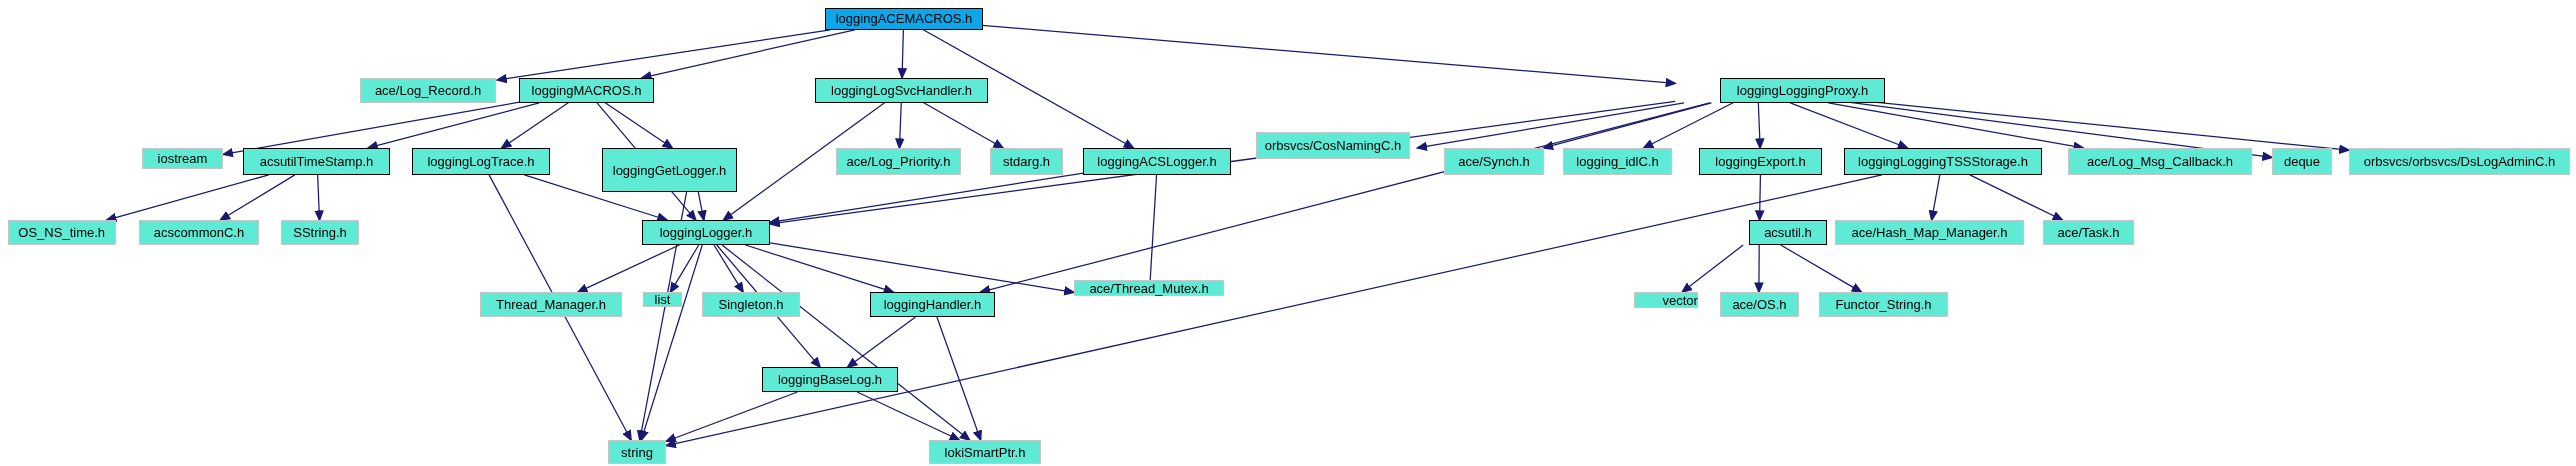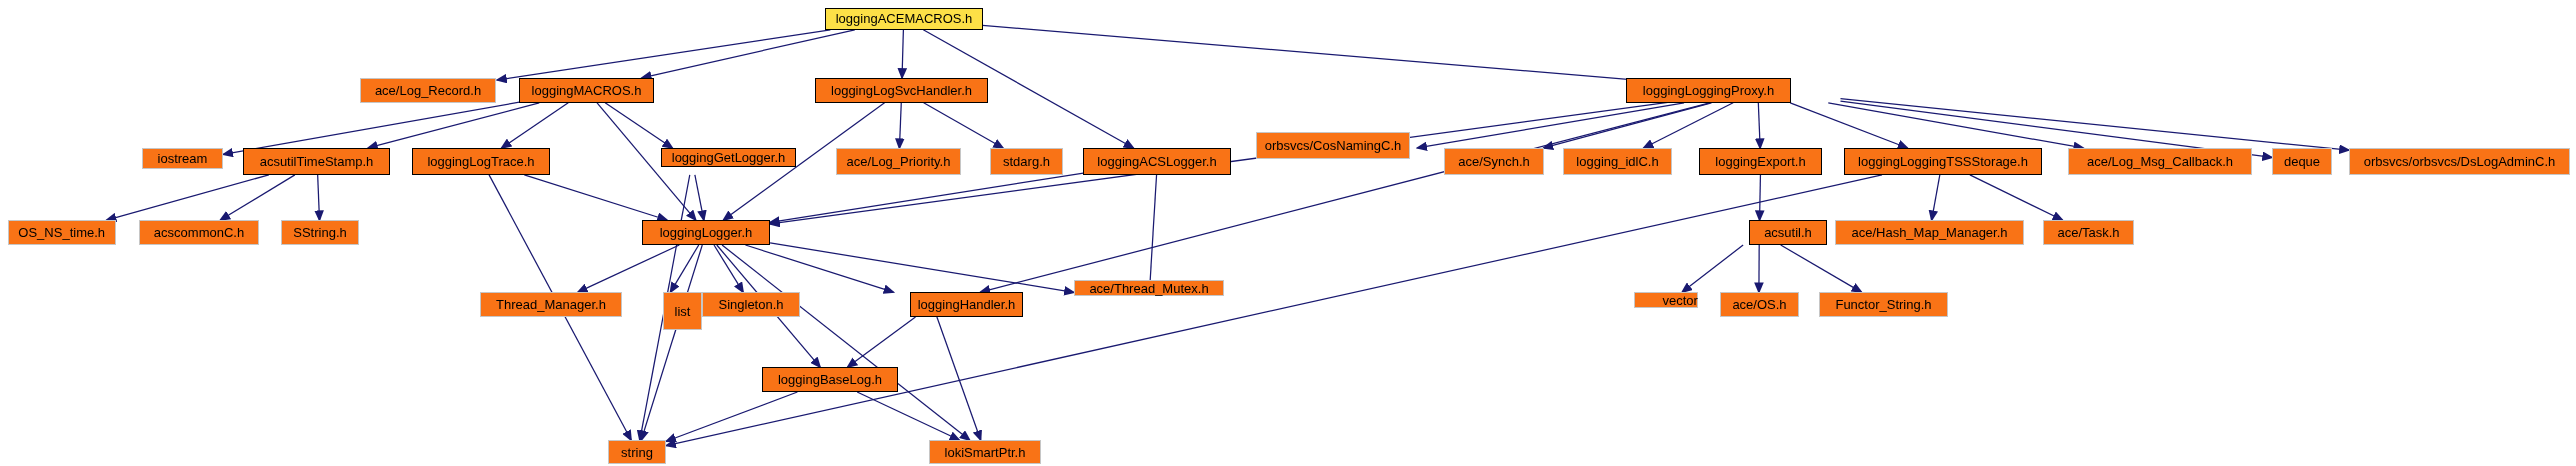--- a/index.html
+++ b/index.html
@@ -18,31 +18,31 @@
     position: absolute;
     left: 0; top: 0;
     width: 2576px; height: 466px;
   }
   .node {
     position: absolute;
     display: flex;
     align-items: center;
     justify-content: center;
     box-sizing: border-box;
-    background: #f97316;
+    background: #5eead4;
     color: #000000;
     font-size: 13px;
     white-space: nowrap;
     text-align: center;
     padding: 0 3.8px;
     line-height: 1;
   }
   .node.external { border: 1.2px solid #c6c6c6; }
   .node.internal { border: 1.5px solid #000000; cursor: pointer; }
-  .node.focal    { border: 1.5px solid #000000; background: #fde047; font-weight: normal; }
+  .node.focal    { border: 1.5px solid #000000; background: #0ea5e9; font-weight: normal; }
 </style>
 </head>
 <body>
 
 <div class="graph">
   <svg class="edge-layer" xmlns="http://www.w3.org/2000/svg" viewBox="0 0 2680 485">
     <defs>
       <marker id="arrow" markerWidth="12" markerHeight="10" refX="10" refY="5" orient="auto" markerUnits="userSpaceOnUse">
         <path d="M0,0 L12,5 L0,10 z" fill="#191970"></path>
       </marker>
@@ -99,47 +99,47 @@
         <line x1="974.6" y1="330.0" x2="1020.1" y2="458.0" stroke="#191970" stroke-width="1.3" marker-end="url(#arrow)"></line>
         <line x1="829.4" y1="408.0" x2="693.0" y2="459.2" stroke="#191970" stroke-width="1.3" marker-end="url(#arrow)"></line>
         <line x1="891.6" y1="408.0" x2="997.9" y2="458.0" stroke="#191970" stroke-width="1.3" marker-end="url(#arrow)"></line>
       </g>
   </svg>
   <div id="node-layer">
       <div class="node focal" style="left: 825px; top: 7.7px; width: 158px; height: 22px;">loggingACEMACROS.h</div>
       <div class="node external" style="left: 360px; top: 78px; width: 136px; height: 25px;">ace/Log_Record.h</div>
       <div class="node internal" style="left: 519px; top: 78px; width: 135px; height: 25px;">loggingMACROS.h</div>
       <div class="node internal" style="left: 815px; top: 78px; width: 173px; height: 25px;">loggingLogSvcHandler.h</div>
-      <div class="node internal" style="left: 1626px; top: 78px; width: 165px; height: 25px;">loggingLoggingProxy.h</div>
+      <div class="node internal" style="left: 1720px; top: 78px; width: 165px; height: 25px;">loggingLoggingProxy.h</div>
       <div class="node external" style="left: 142px; top: 148px; width: 81px; height: 21px;">iostream</div>
       <div class="node internal" style="left: 243px; top: 148px; width: 147px; height: 27px;">acsutilTimeStamp.h</div>
       <div class="node internal" style="left: 412px; top: 148px; width: 138px; height: 27px;">loggingLogTrace.h</div>
-      <div class="node internal" style="left: 661px; top: 148px; width: 135px; height: 19px;">loggingGetLogger.h</div>
+      <div class="node internal" style="left: 602px; top: 148px; width: 135px; height: 44px;">loggingGetLogger.h</div>
       <div class="node external" style="left: 836px; top: 148px; width: 125px; height: 27px;">ace/Log_Priority.h</div>
       <div class="node external" style="left: 990px; top: 148px; width: 73px; height: 27px;">stdarg.h</div>
       <div class="node internal" style="left: 1083px; top: 148px; width: 148px; height: 27px;">loggingACSLogger.h</div>
       <div class="node external" style="left: 1256px; top: 132px; width: 154px; height: 27px;">orbsvcs/CosNamingC.h</div>
       <div class="node external" style="left: 1444px; top: 148px; width: 100px; height: 27px;">ace/Synch.h</div>
       <div class="node external" style="left: 1563px; top: 148px; width: 109px; height: 27px;">logging_idlC.h</div>
       <div class="node internal" style="left: 1699px; top: 148px; width: 123px; height: 27px;">loggingExport.h</div>
       <div class="node internal" style="left: 1844px; top: 148px; width: 198px; height: 27px;">loggingLoggingTSSStorage.h</div>
       <div class="node external" style="left: 2068px; top: 148px; width: 184px; height: 27px;">ace/Log_Msg_Callback.h</div>
       <div class="node external" style="left: 2272px; top: 148px; width: 60px; height: 27px;">deque</div>
       <div class="node external" style="left: 2349px; top: 148px; width: 221px; height: 27px;">orbsvcs/orbsvcs/DsLogAdminC.h</div>
       <div class="node external" style="left: 7.7px; top: 220px; width: 108px; height: 25px;">OS_NS_time.h</div>
       <div class="node external" style="left: 139px; top: 220px; width: 120px; height: 25px;">acscommonC.h</div>
       <div class="node external" style="left: 281px; top: 220px; width: 78px; height: 25px;">SString.h</div>
       <div class="node internal" style="left: 642px; top: 220px; width: 128px; height: 25px;">loggingLogger.h</div>
       <div class="node internal" style="left: 1721px; top: 220px; width: 78px; height: 25px; margin-left: 28px;">acsutil.h</div>
       <div class="node external" style="left: 1835px; top: 220px; width: 189px; height: 25px;">ace/Hash_Map_Manager.h</div>
       <div class="node external" style="left: 2043px; top: 220px; width: 91px; height: 25px;">ace/Task.h</div>
       <div class="node external" style="left: 480px; top: 292px; width: 142px; height: 25px;">Thread_Manager.h</div>
-      <div class="node external" style="left: 643px; top: 292px; width: 39px; height: 38px; margin-left: 20px;">list</div>
+      <div class="node external" style="left: 643px; top: 292px; width: 39px; height: 15px;">list</div>
       <div class="node external" style="left: 702px; top: 292px; width: 98px; height: 25px;">Singleton.h</div>
-      <div class="node internal" style="left: 870px; top: 292px; width: 113px; height: 25px; margin-left: 40px;">loggingHandler.h</div>
+      <div class="node internal" style="left: 870px; top: 292px; width: 125px; height: 25px;">loggingHandler.h</div>
       <div class="node external" style="left: 1074px; top: 280px; width: 150px; height: 16px;">ace/Thread_Mutex.h</div>
       <div class="node external" style="left: 1634px; top: 292px; width: 64px; height: 16px; padding-left: 32px;">vector</div>
       <div class="node external" style="left: 1720px; top: 292px; width: 79px; height: 25px;">ace/OS.h</div>
       <div class="node external" style="left: 1819px; top: 292px; width: 129px; height: 25px;">Functor_String.h</div>
       <div class="node internal" style="left: 762px; top: 367px; width: 136px; height: 25px;">loggingBaseLog.h</div>
       <div class="node external" style="left: 608px; top: 440px; width: 58px; height: 24px;">string</div>
       <div class="node external" style="left: 929px; top: 440px; width: 112px; height: 24px;">lokiSmartPtr.h</div>
     </div>
 </div>
 

